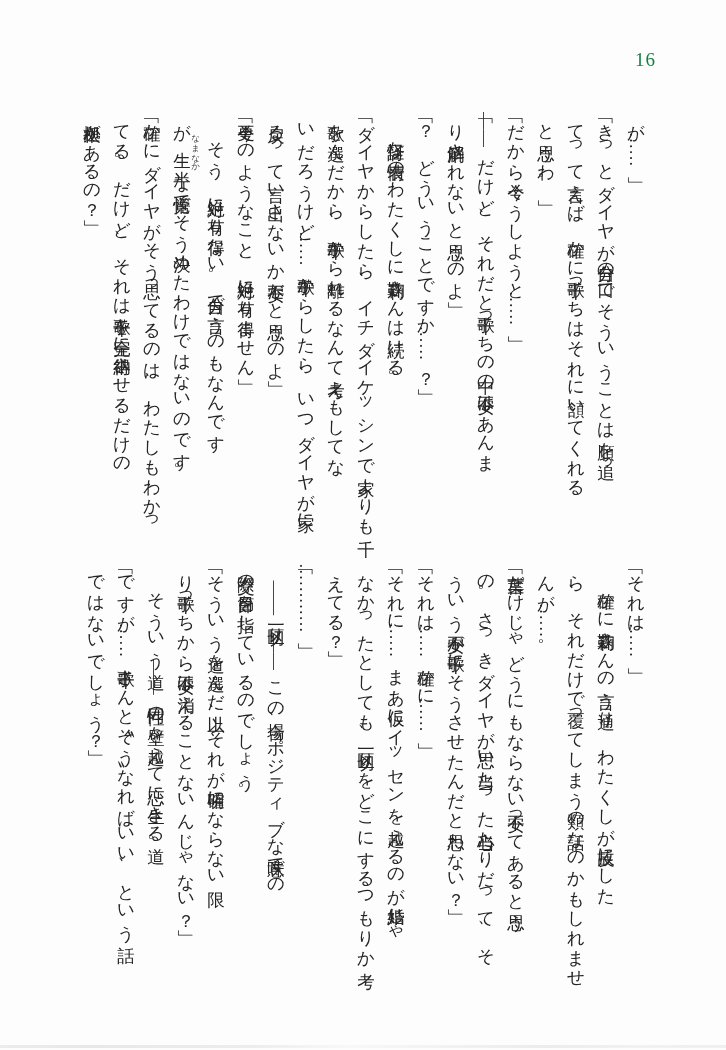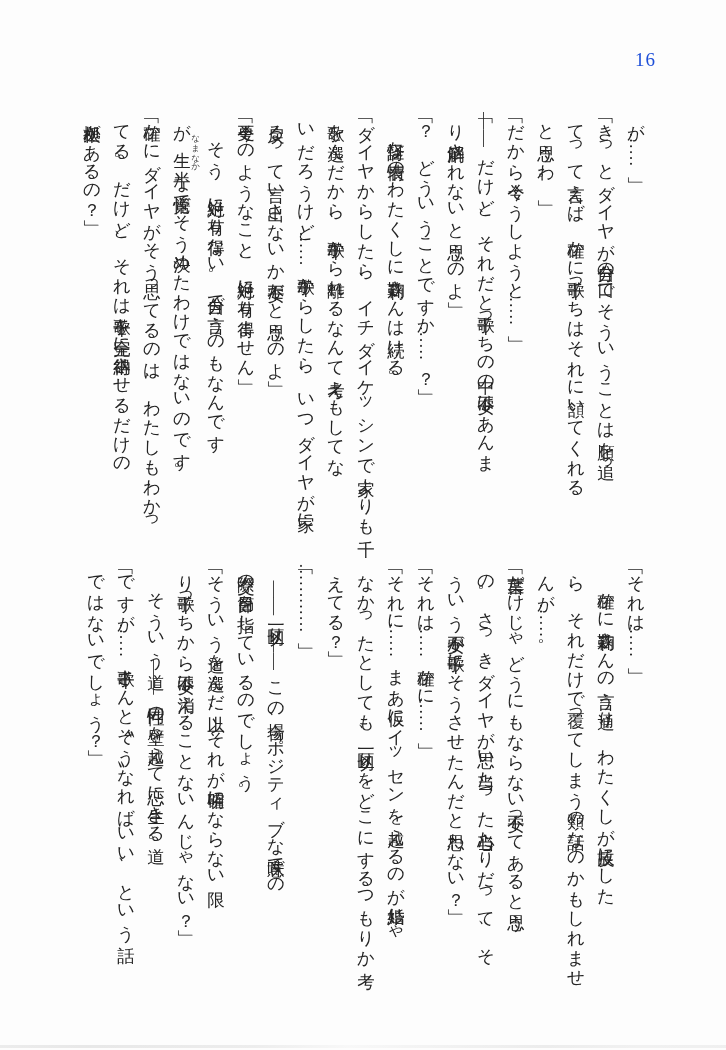--- a/index.html
+++ b/index.html
@@ -14,21 +14,21 @@
     overflow: hidden;
     font-family: "Liberation Serif", "DejaVu Serif", serif;
     color: #242424;
   }
   .page-number {
     position: absolute;
     top: 49px;
     right: 70px;
     font-size: 19px;
     letter-spacing: 1px;
-    color: #1d4ed8;
+    color: #15803d;
   }
   .vblock {
     position: absolute;
     right: 75px;
     height: 450px;
     writing-mode: vertical-rl;
     text-orientation: mixed;
     font-size: 17.4px;
     line-height: 30px;
     letter-spacing: 0;

